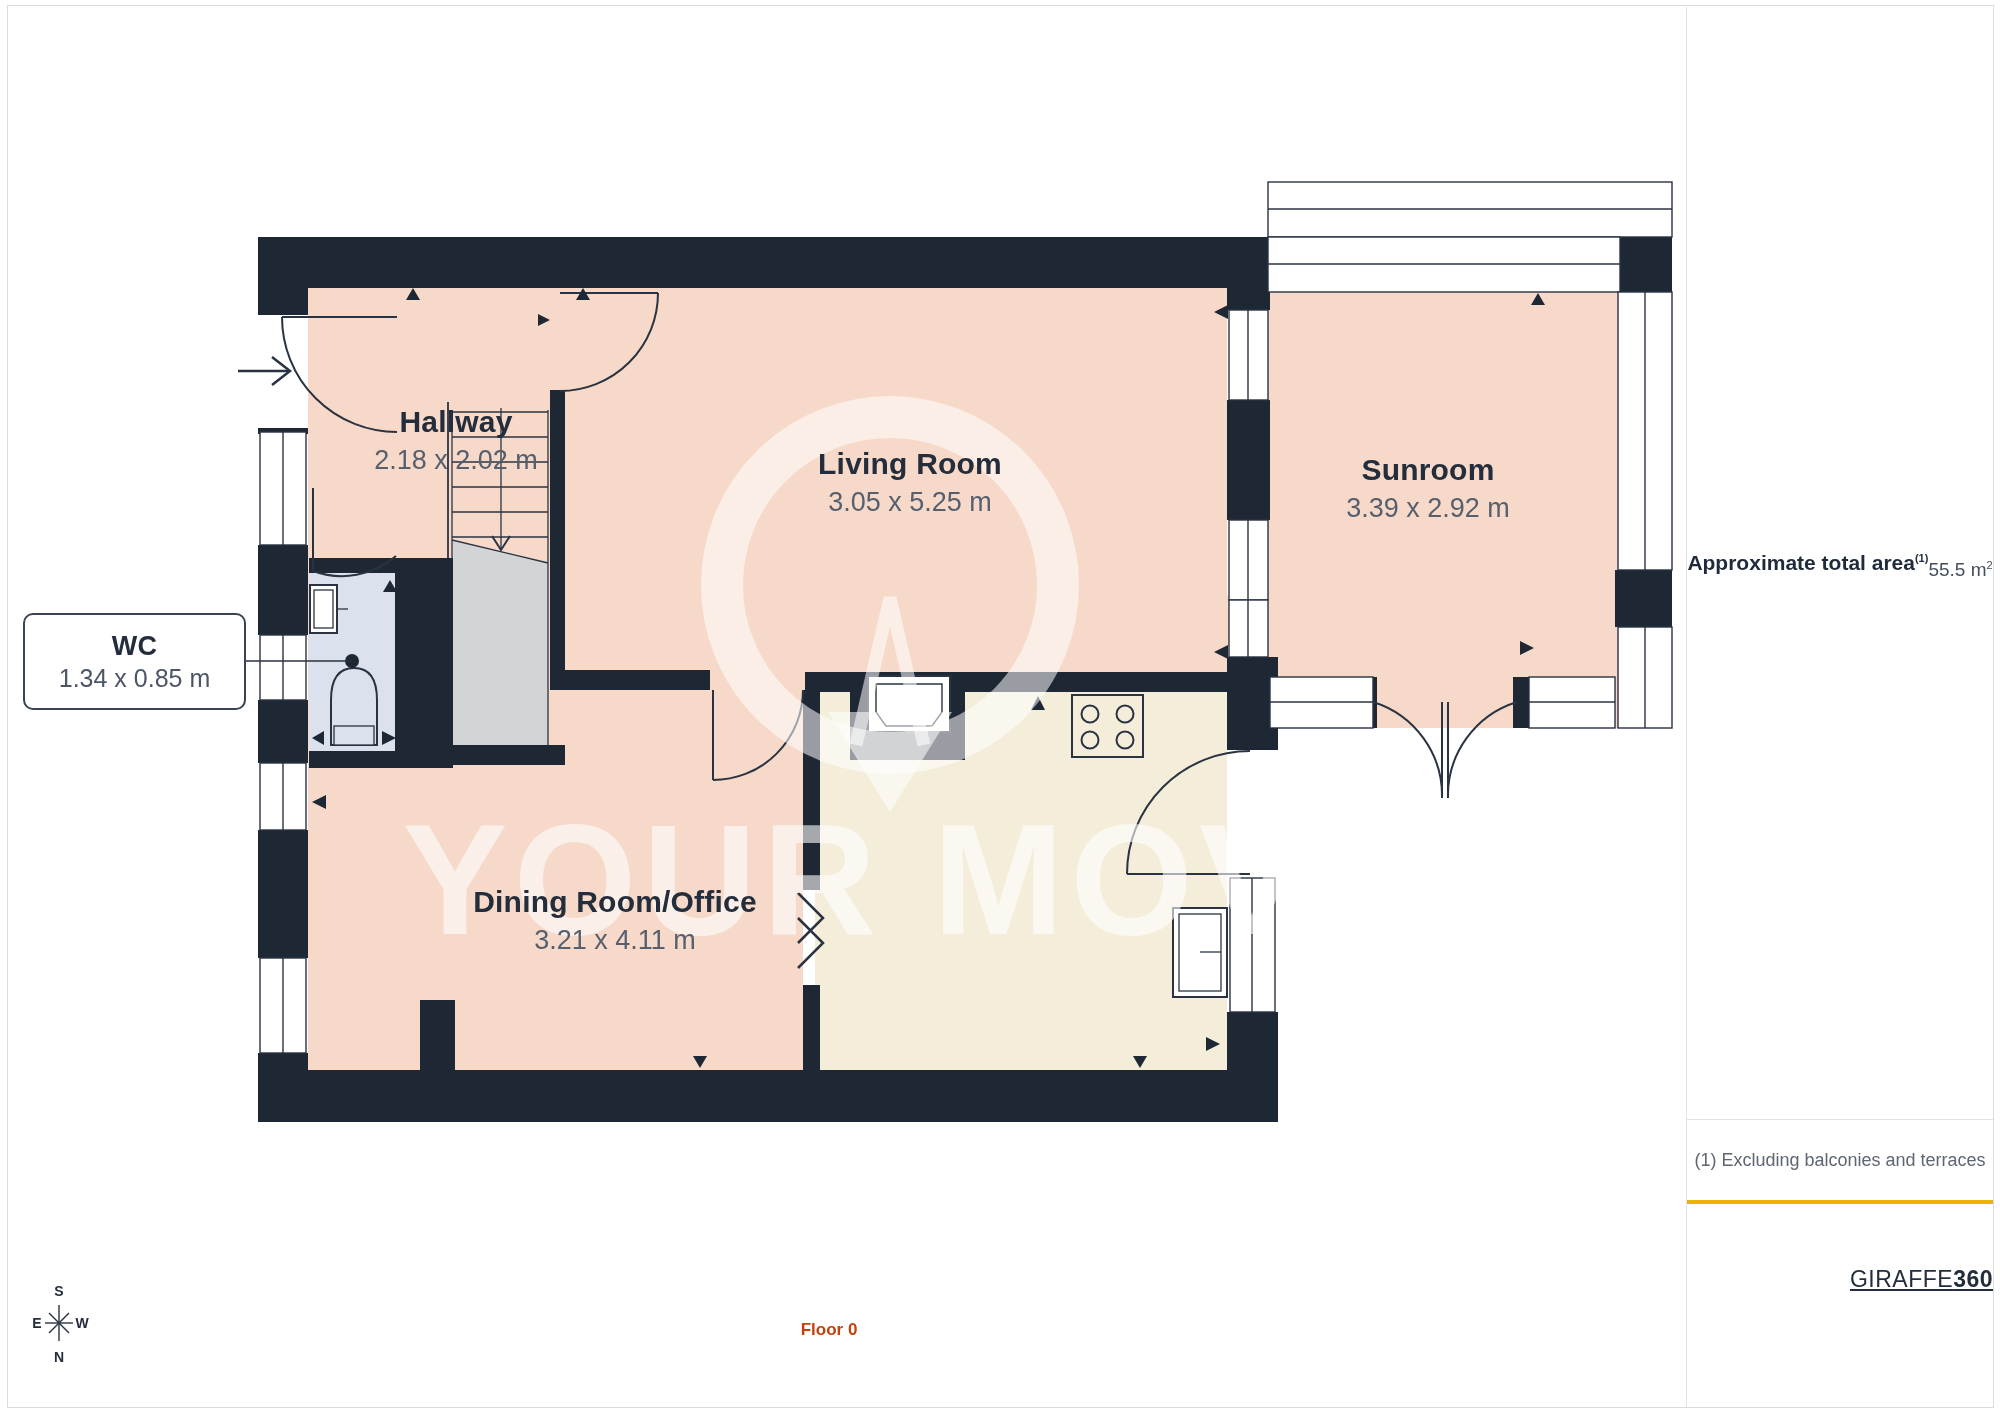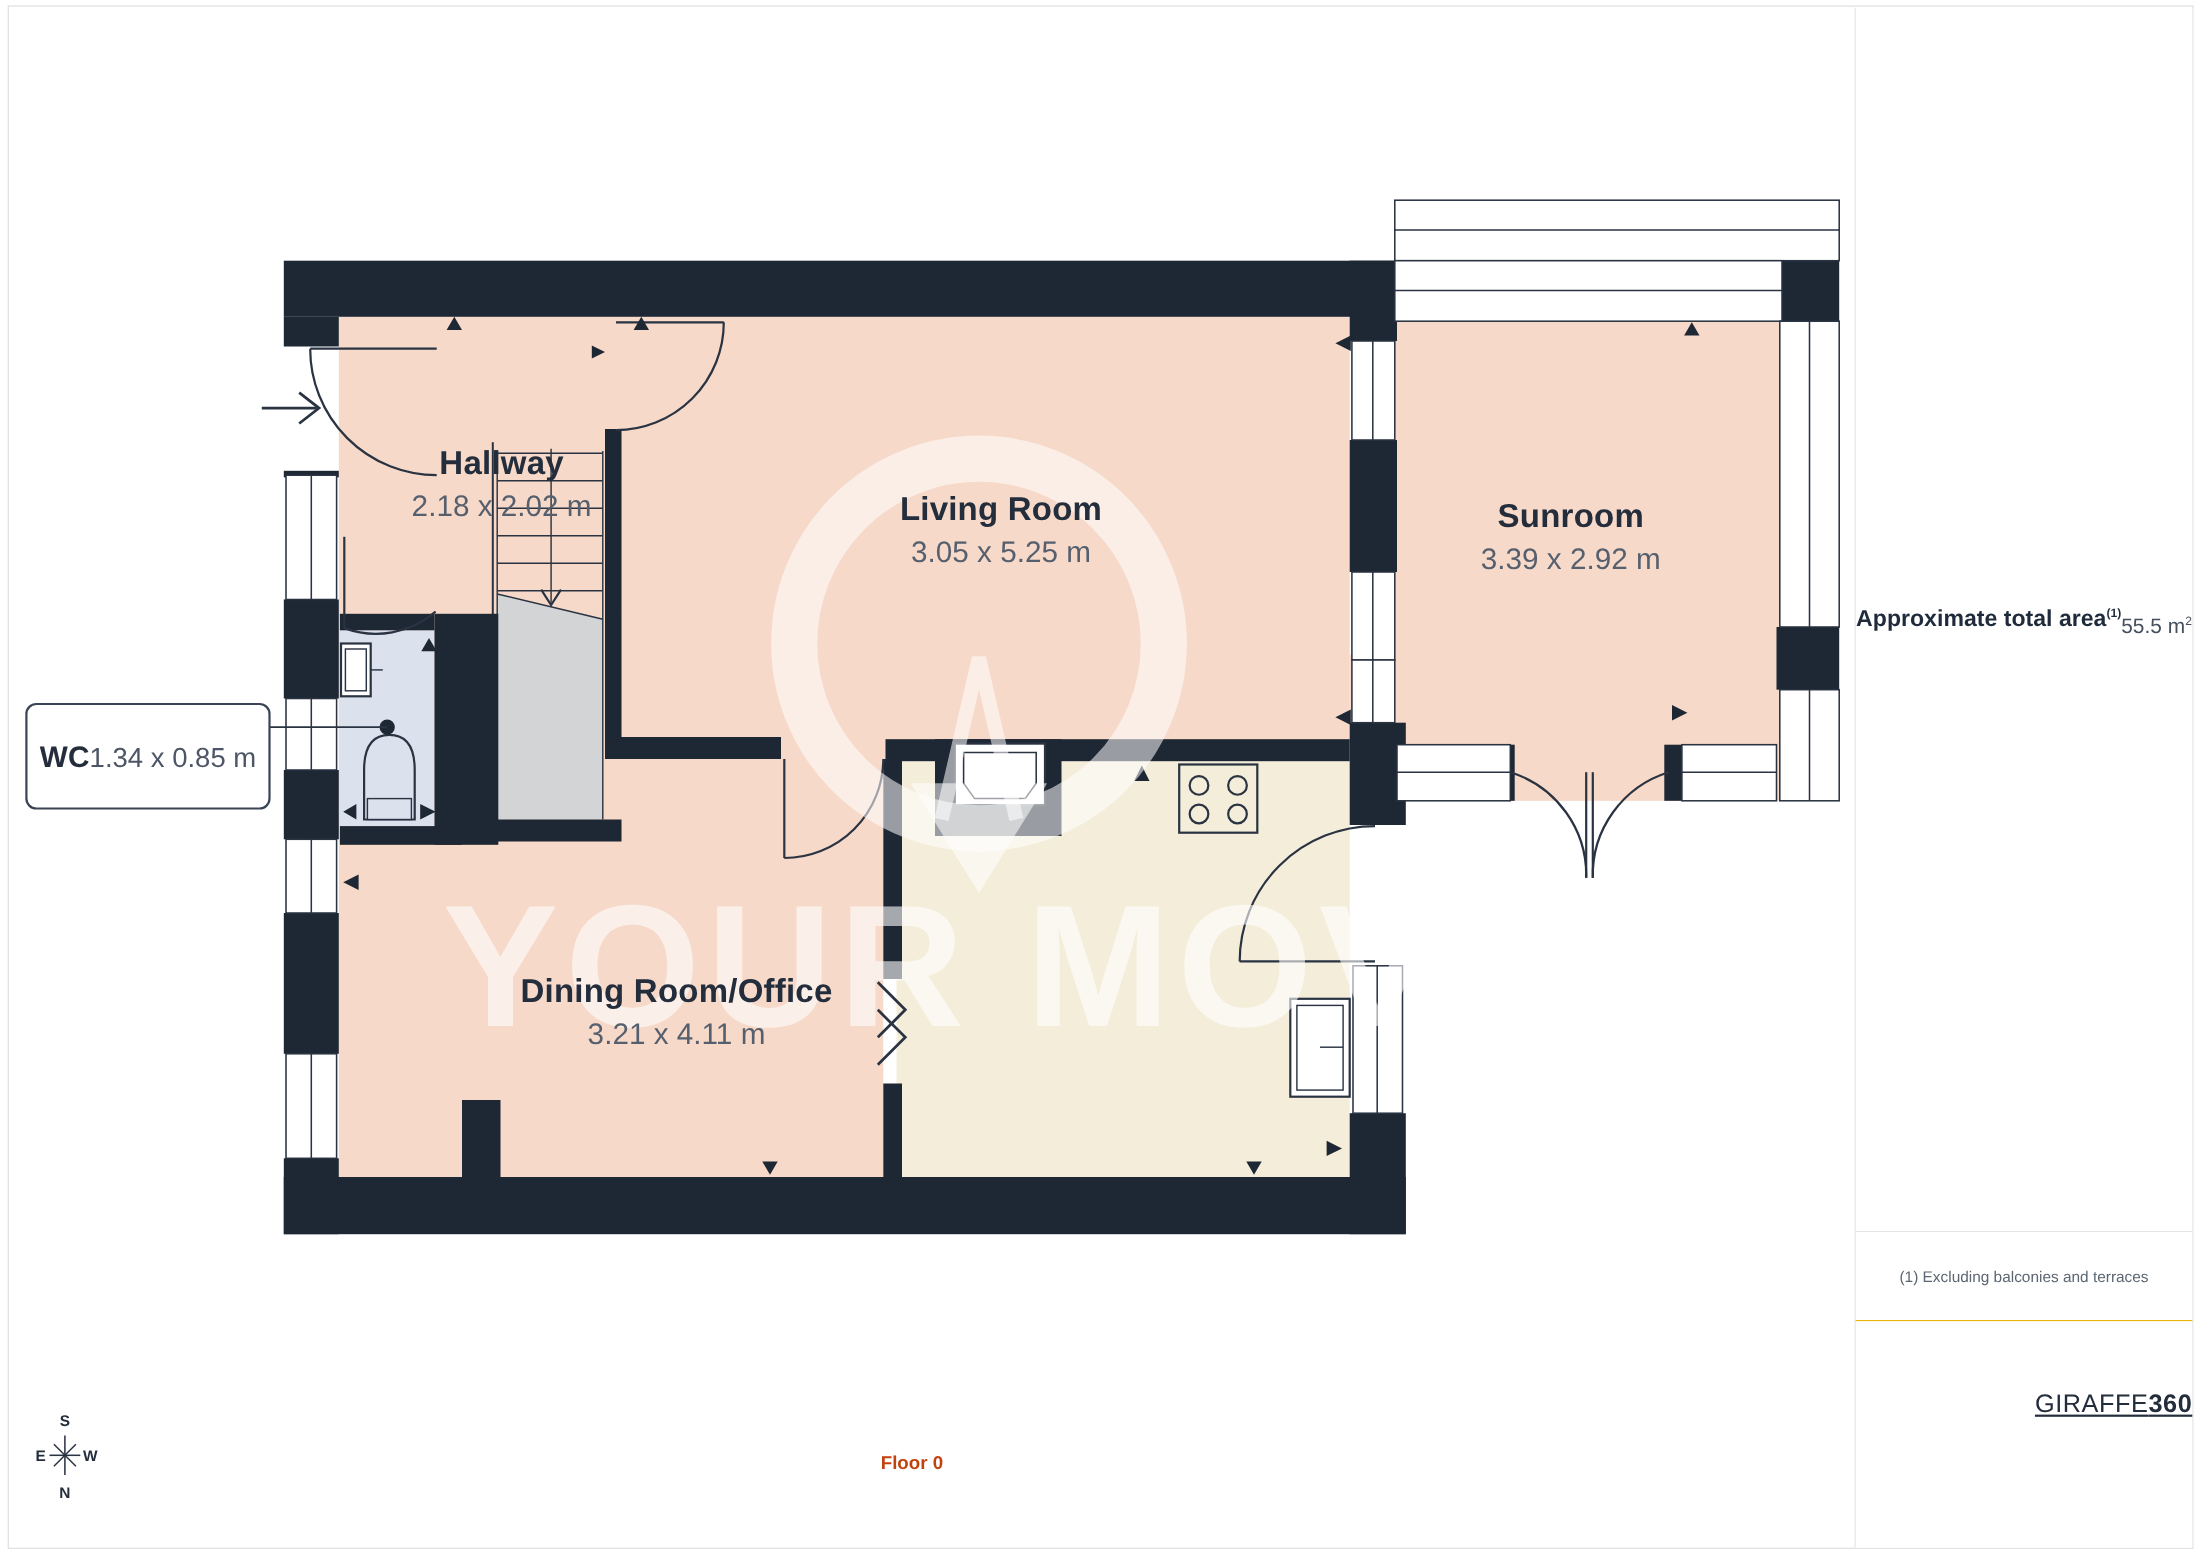--- a/index.html
+++ b/index.html
@@ -5,22 +5,22 @@
   html,body{margin:0;padding:0;background:#fff;}
   .page{position:relative;width:2000px;height:1414px;background:#ffffff;
         font-family:"Liberation Sans", sans-serif;overflow:hidden;}
   .page-border{position:absolute;left:7px;top:5px;width:1985px;height:1401px;
         border:1.5px solid #dcdcdc;pointer-events:none;}
   svg.plan{position:absolute;left:0;top:0;}
   
   .room-label{position:absolute;transform:translateX(-50%);text-align:center;z-index:30;}
   .room-name{font-size:30px;font-weight:bold;color:#232d3b;letter-spacing:.2px;line-height:36px;}
   .room-dims{font-size:27px;color:#565f6e;line-height:32px;margin-top:4px;}
-  .wc-callout{position:absolute;left:23px;top:639px;width:219px;height:93px;background:#fff;
-        border:2px solid #3a4454;border-radius:10px;z-index:35;display:flex;flex-direction:row;
+  .wc-callout{position:absolute;left:23px;top:613px;width:219px;height:93px;background:#fff;
+        border:2px solid #3a4454;border-radius:10px;z-index:35;display:flex;flex-direction:column;
         align-items:center;justify-content:center;}
   .wc-callout .room-name{font-size:27px;line-height:30px;}
   .wc-callout .room-dims{font-size:25px;line-height:28px;margin-top:3px;color:#4c5666;}
   .floor-label{position:absolute;left:829px;top:1320px;transform:translateX(-50%);
         font-size:17px;font-weight:bold;color:#c2410c;z-index:30;}
   
   .watermark-text{position:absolute;left:912px;top:800px;transform:translateX(-50%);
         font-size:158px;font-weight:bold;letter-spacing:6px;color:rgba(255,255,255,0.6);
         white-space:nowrap;z-index:20;line-height:1;}
   
@@ -29,21 +29,21 @@
   
   .sidebar{position:absolute;left:1686px;top:7px;width:306px;height:1400px;
         border-left:1px solid #e3e3e3;z-index:40;background:#fff;}
   .sb-main{height:1112px;display:flex;flex-direction:row;align-items:center;
         justify-content:center;border-bottom:1px solid #e3e3e3;}
   .sb-area-title{font-size:21px;font-weight:bold;color:#1f2a3a;}
   .sb-area-title sup{font-size:11px;}
   .sb-area-value{font-size:19px;color:#454f5d;margin-top:14px;}
   .sb-area-value sup{font-size:11px;}
   .sb-footnote{height:80px;display:flex;align-items:center;justify-content:center;
-        border-bottom:1px solid #eab308;font-size:14px;color:#5d6773;text-align:center;}
+        border-bottom:4px solid #eab308;font-size:18px;color:#5d6773;text-align:center;}
   .sb-disclaimer{padding-top:32px;font-size:13.5px;color:#5d6773;text-align:center;
         line-height:1.5;}
   .sb-disclaimer .txt{width:238px;margin:0 auto;}
   .sb-brand{margin-top:26px;text-align:right;font-size:23px;color:#232d3b;
         letter-spacing:.5px;font-weight:500;text-decoration:underline;}
   .sb-brand b{font-weight:800;}
 </style>
 </head>
 <body>
 

